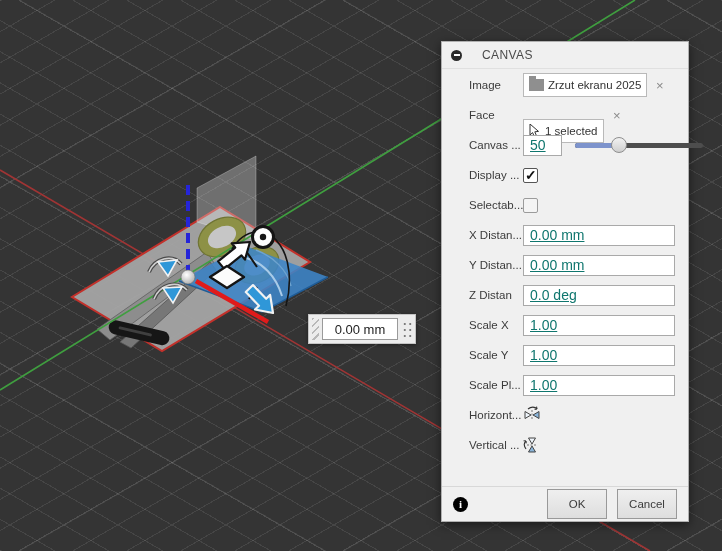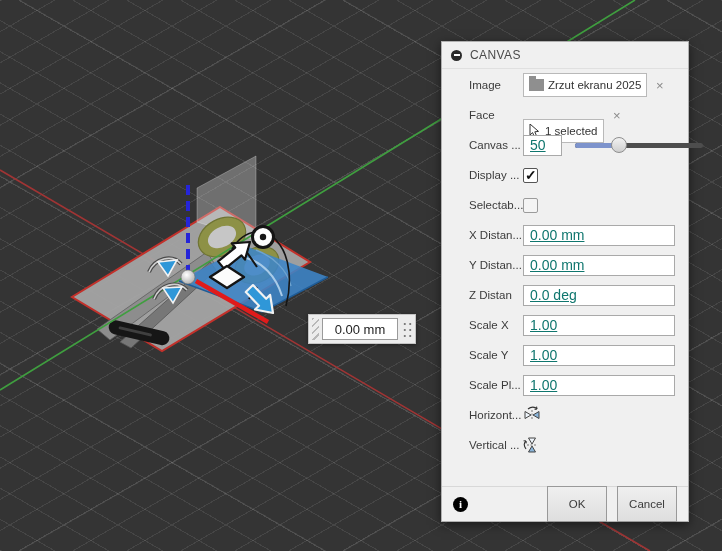--- a/index.html
+++ b/index.html
@@ -23,21 +23,21 @@
     font-family:"Liberation Sans",sans-serif;font-size:13px;color:#222;
     text-align:center;padding:0 4px;box-sizing:border-box;min-width:0;}
   .measure-grip-right{width:11px;height:18px;
     background-image:radial-gradient(circle,#7c7c7c 1.1px,transparent 1.4px);
     background-size:5.5px 6px;background-position:1px 1px;}
 
   
   .dialog{position:absolute;left:441px;top:41px;width:248px;height:481px;
     background:#f0f0f0;border:1px solid #b0b0b0;box-sizing:border-box;
     box-shadow:0 3px 10px rgba(0,0,0,.5);font-size:11.5px;color:#3b3b3b;}
-  .dialog-header{height:26px;display:flex;align-items:center;gap:8px;
+  .dialog-header{height:26px;display:flex;align-items:center;gap:20px;
     padding:0 9px;border-bottom:1px solid #e0e0e0;}
   .collapse-icon{width:11px;height:11px;border-radius:50%;background:#2b2b2b;
     position:relative;flex:0 0 auto;}
   .collapse-icon::after{content:"";position:absolute;left:2.5px;top:4.5px;width:6px;height:2px;background:#fff;}
   .dialog-title{font-size:12px;color:#4a4a4a;letter-spacing:.4px;}
   .rows{padding-top:1px;}
   .row{height:30px;display:flex;align-items:center;padding-left:27px;box-sizing:border-box;}
   .row .label{width:54px;flex:0 0 auto;white-space:nowrap;overflow:hidden;}
   .chip{height:24px;background:#fff;border:1px solid #b9b9b9;display:flex;
     align-items:center;box-sizing:border-box;padding:0 5px;gap:4px;}
@@ -64,21 +64,21 @@
   .cb[data-checked="true"]::after{content:"\2713";position:absolute;left:1px;top:-2px;
     font-size:14px;font-weight:bold;color:#111;}
   .flip-icon{width:18px;height:18px;flex:0 0 auto;}
   .dialog-footer{position:absolute;left:0;bottom:0;width:100%;height:35px;
     border-top:1px solid #d8d8d8;display:flex;align-items:center;box-sizing:border-box;
     padding:0 11px;}
   .info-icon{width:15px;height:15px;border-radius:50%;background:#000;color:#fff;
     font-size:11px;font-weight:bold;display:flex;align-items:center;justify-content:center;
     font-family:"Liberation Serif",serif;}
   .footer-spacer{flex:1;}
-  .btn{min-width:60px;height:36px;background:linear-gradient(#efefef,#dedede);
+  .btn{min-width:60px;height:30px;background:linear-gradient(#efefef,#dedede);
     border:1px solid #999;font-family:"Liberation Sans",sans-serif;font-size:11.5px;
     color:#3b3b3b;margin-left:10px;padding:0 10px;}
 </style>
 </head>
 <body>
 
 <div id="viewport">
 
   <svg id="scene-svg" width="722" height="551" viewBox="0 0 722 551">
     <defs>

